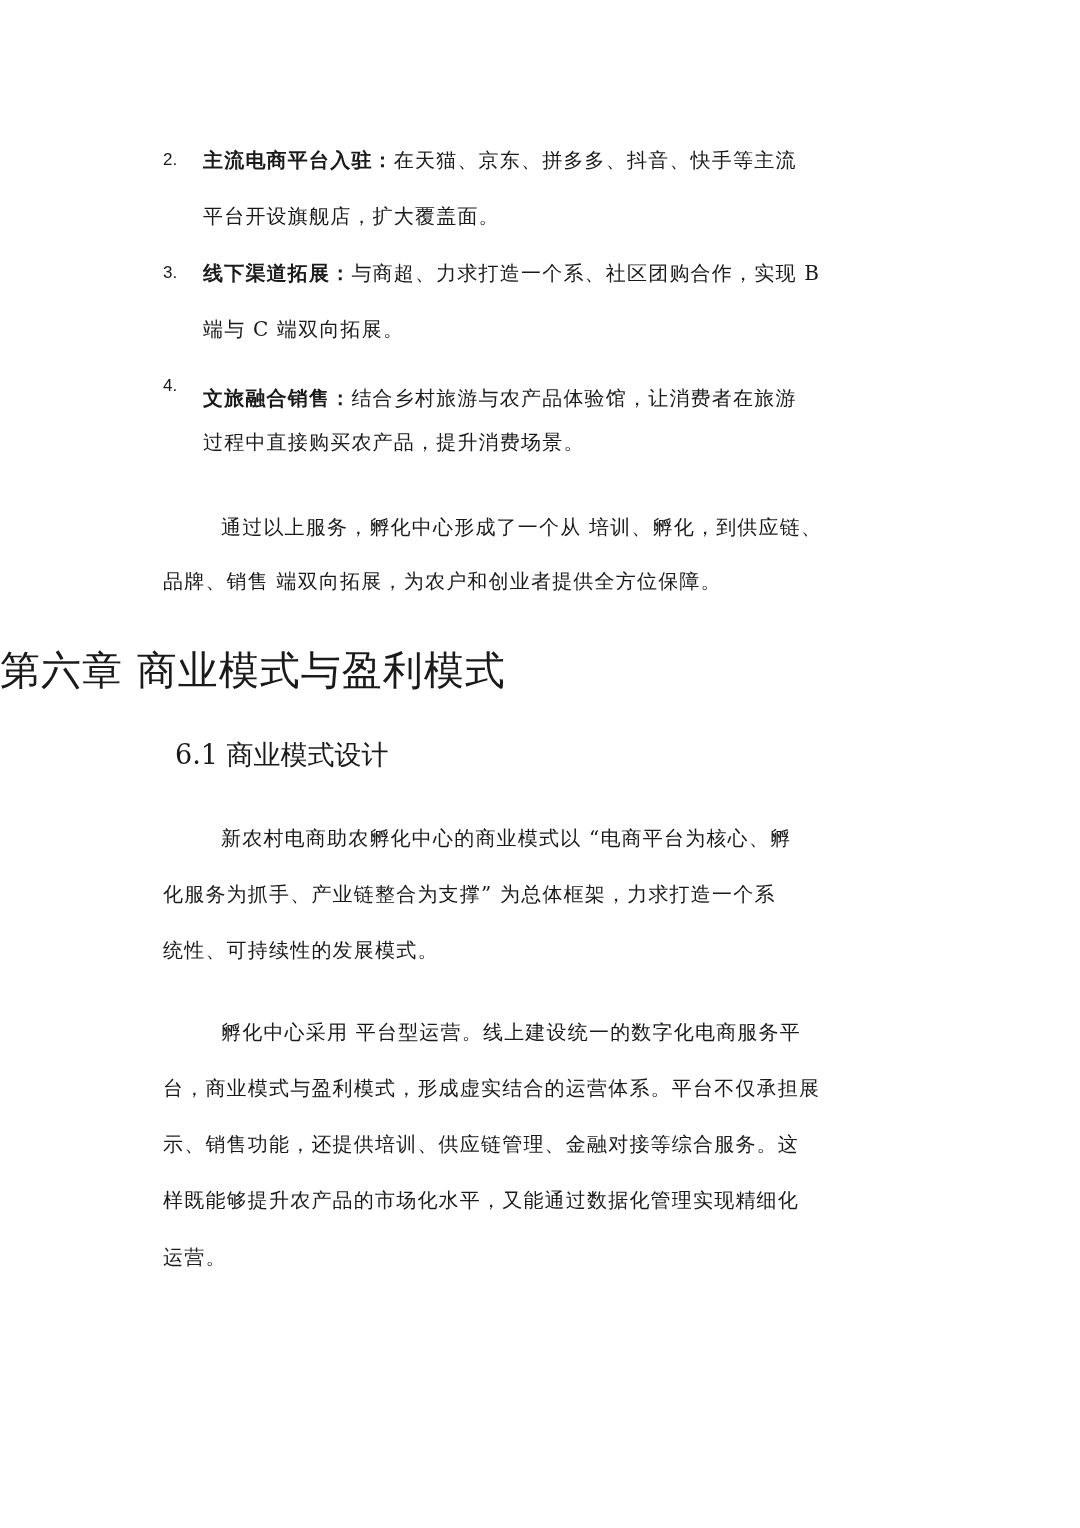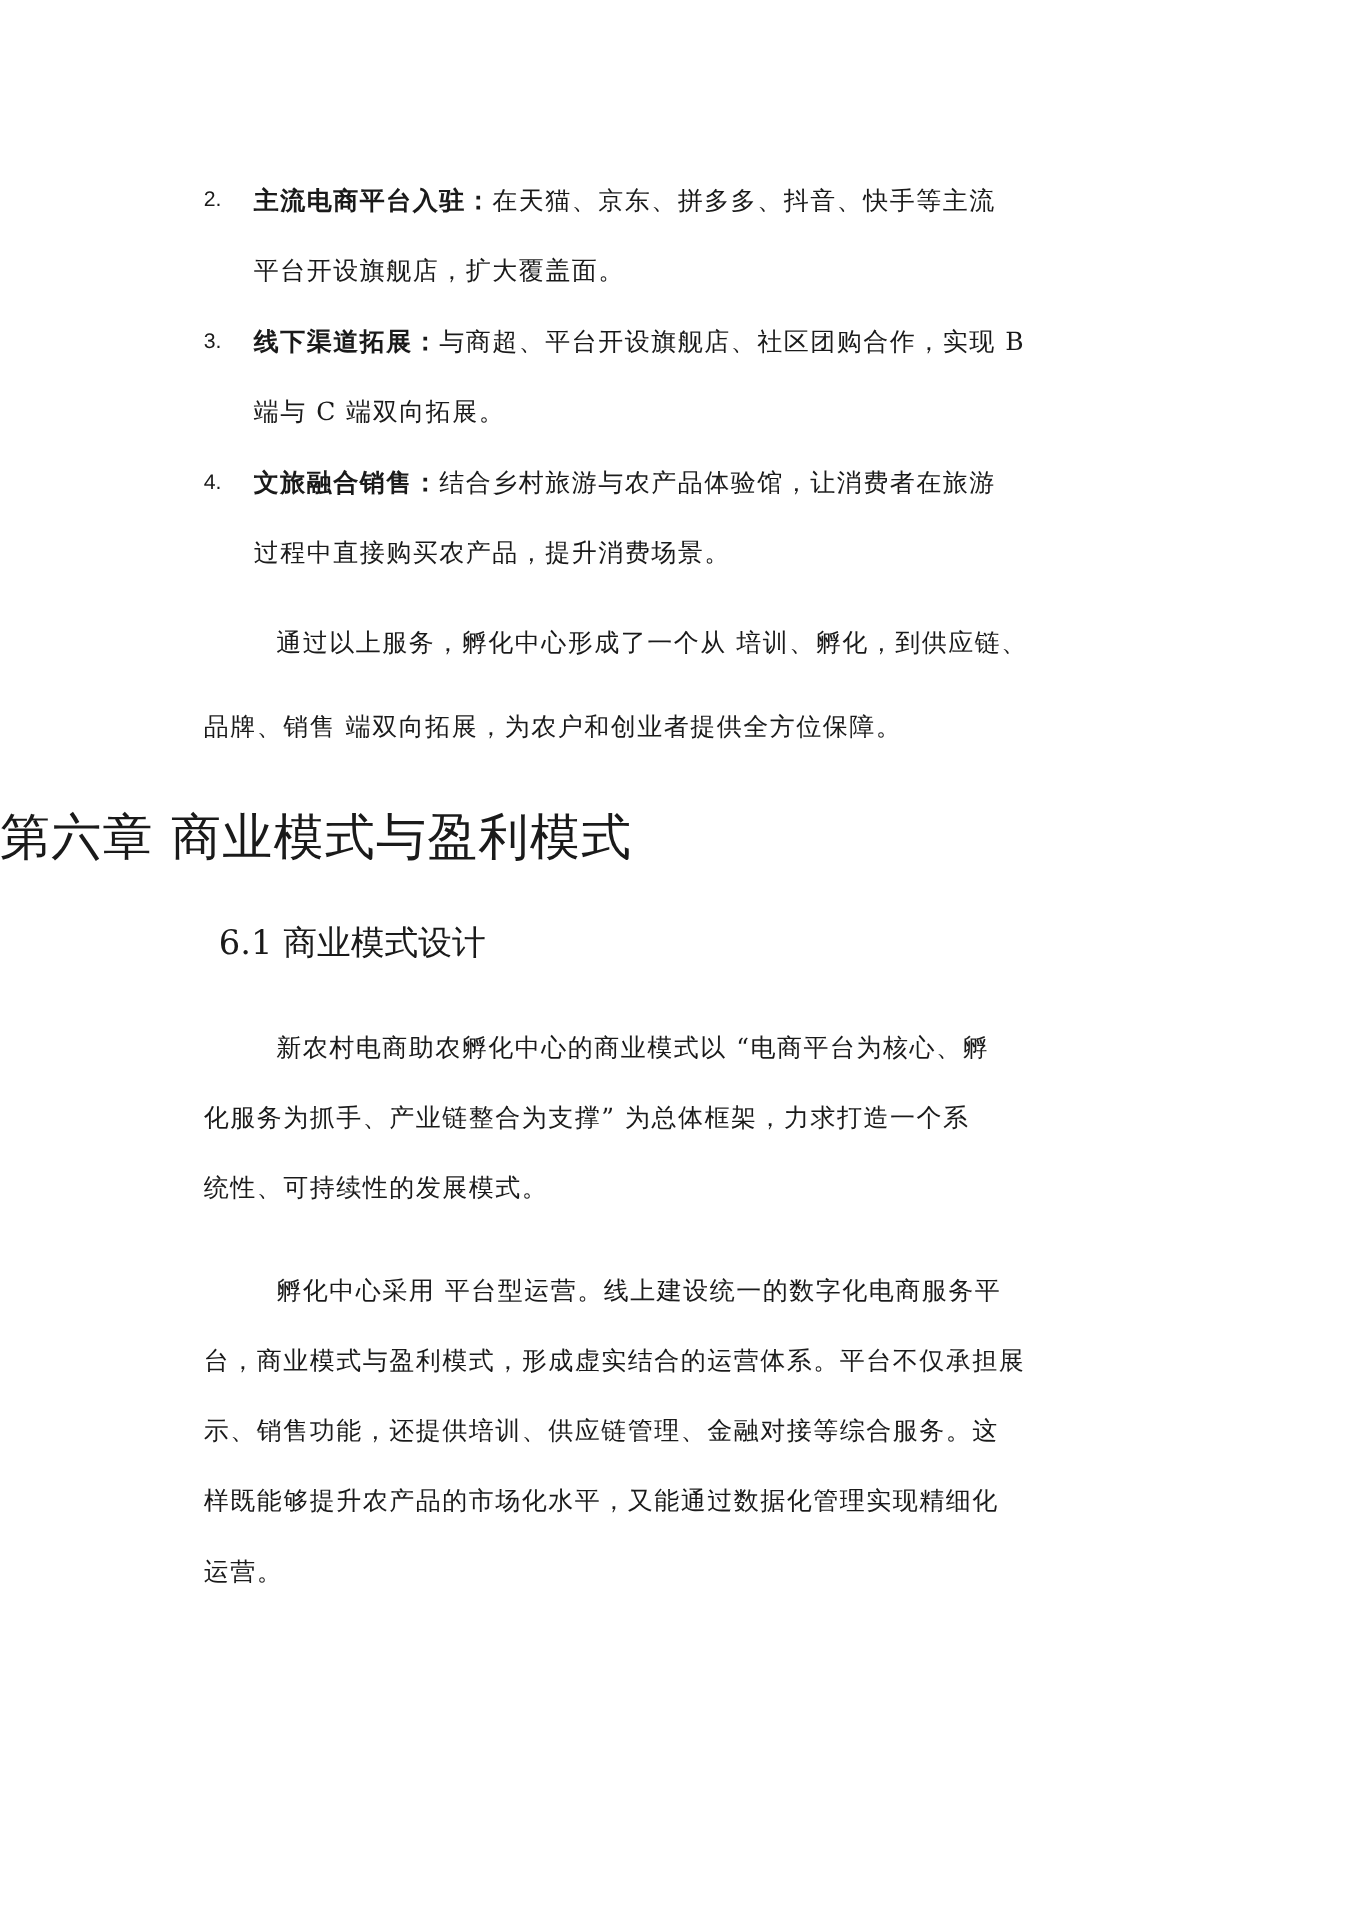--- a/index.html
+++ b/index.html
@@ -43,35 +43,35 @@
     <span class="num" style="top:144px">2.</span>
     <div class="line item-text" style="top:144px">
       <span class="bold">主流电商平台入驻：</span><span>在天猫、京东、拼多多、抖音、快手等主流</span>
     </div>
     <div class="line item-text" style="top:200px">平台开设旗舰店，扩大覆盖面。</div>
   </div>
 
   <div>
     <span class="num" style="top:257px">3.</span>
     <div class="line item-text" style="top:257px">
-      <span class="bold">线下渠道拓展：</span><span>与商超、平台开设旗舰店、社区团购合作，实现 B</span>
+      <span class="bold">线下渠道拓展：</span><span>与商超、力求打造一个系、社区团购合作，实现 B</span>
     </div>
     <div class="line item-text" style="top:313px">端与 C 端双向拓展。</div>
   </div>
 
   <div>
     <span class="num" style="top:370px">4.</span>
-    <div class="line item-text" style="top:370px">
+    <div class="line item-text" style="top:382px">
       <span class="bold">文旅融合销售：</span><span>结合乡村旅游与农产品体验馆，让消费者在旅游</span>
     </div>
     <div class="line item-text" style="top:426px">过程中直接购买农产品，提升消费场景。</div>
   </div>
 
   <div>
-    <div class="line indent" style="top:498px">通过以上服务，孵化中心形成了一个从 培训、孵化，到供应链、</div>
+    <div class="line indent" style="top:511px">通过以上服务，孵化中心形成了一个从 培训、孵化，到供应链、</div>
     <div class="line" style="top:565px">品牌、销售 端双向拓展，为农户和创业者提供全方位保障。</div>
   </div>
 
   <div class="chapter">第六章  商业模式与盈利模式</div>
 
   <div class="section">6.1  商业模式设计</div>
 
   <div>
     <div class="line indent" style="top:822px">新农村电商助农孵化中心的商业模式以 “电商平台为核心、孵</div>
     <div class="line" style="top:878px">化服务为抓手、产业链整合为支撑” 为总体框架，力求打造一个系</div>

